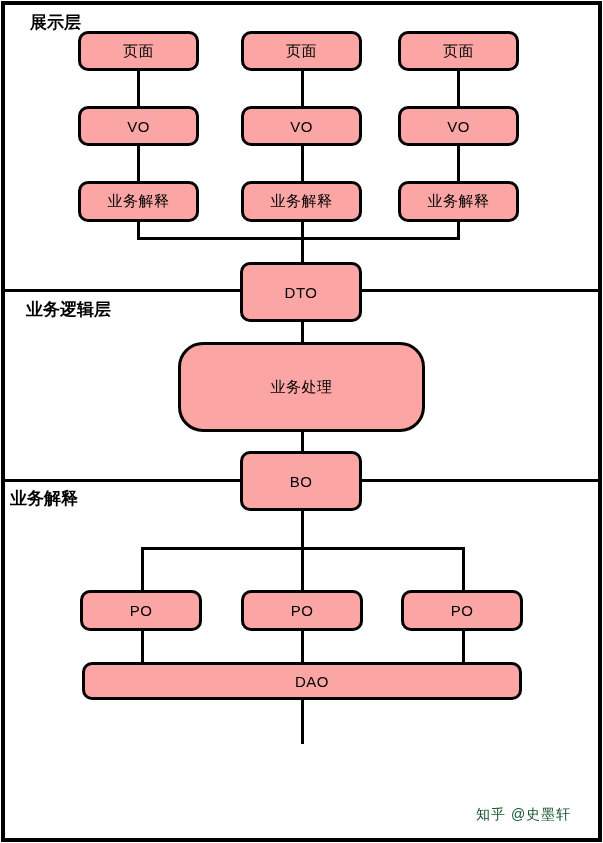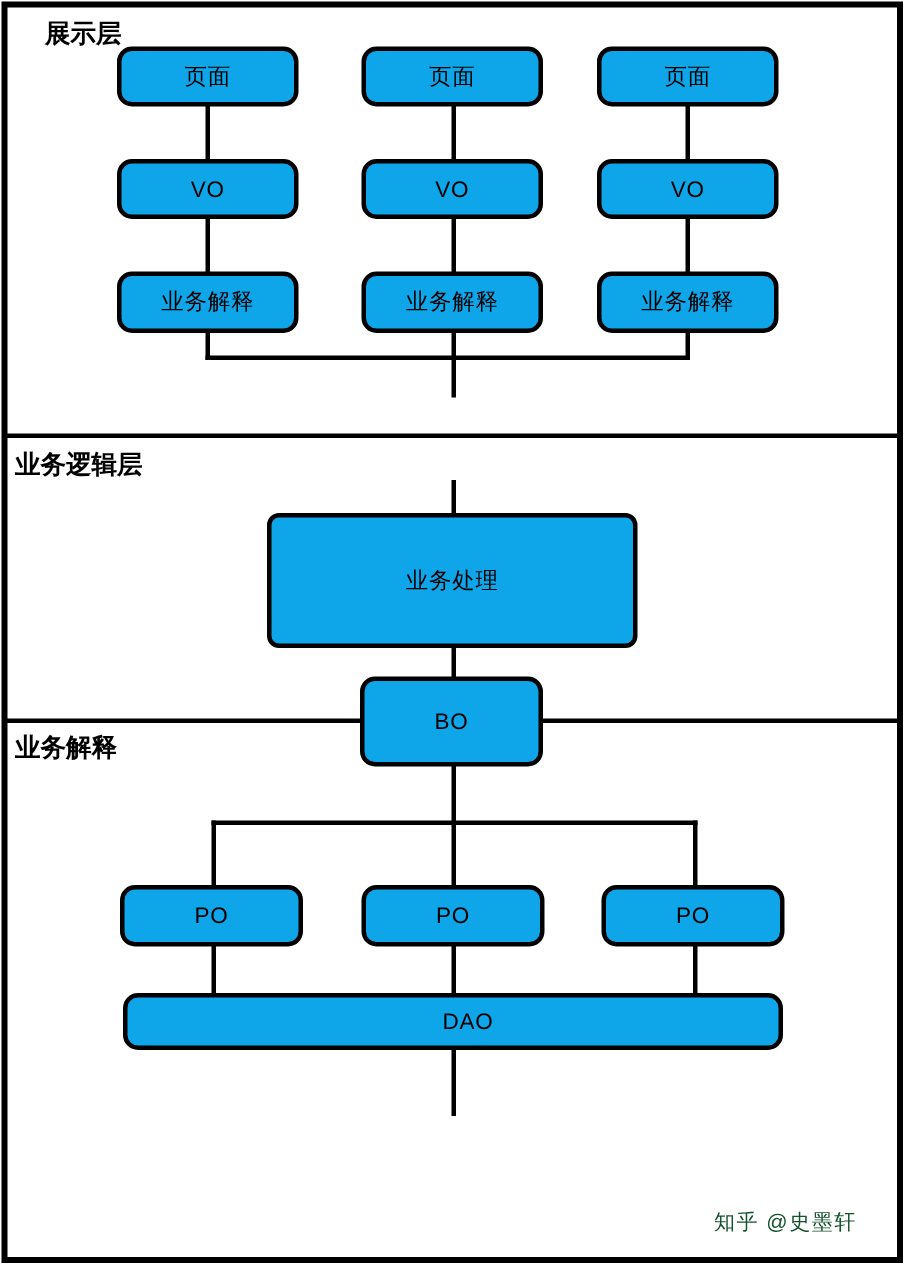--- a/index.html
+++ b/index.html
@@ -3,25 +3,25 @@
 <meta charset="utf-8">
 <style>
   html,body{margin:0;padding:0;background:#fff;}
   .canvas{
     position:relative;width:603px;height:843px;background:#fff;overflow:hidden;
     font-family:"Liberation Sans","DejaVu Sans",sans-serif;color:#000;
   }
   .frame{position:absolute;inset:1px;border:4px solid #000;z-index:1;}
   .hline,.vline{position:absolute;background:#000;z-index:1;}
   .node{
-    position:absolute;background:#0ea5e9;border:3px solid #000;border-radius:10px;
+    position:absolute;background:#fca5a5;border:3px solid #000;border-radius:10px;
     display:flex;align-items:center;justify-content:center;
     font-size:15px;letter-spacing:0.5px;z-index:2;box-sizing:border-box;text-align:center;
   }
-  .node.big{border-radius:8px;}
+  .node.big{border-radius:25px;}
   .layer-label{position:absolute;font-size:17px;font-weight:bold;z-index:3;}
   .watermark{position:absolute;left:476px;top:806px;font-size:14px;color:#14532d;z-index:3;letter-spacing:1px;}
   
   .db{position:absolute;left:270px;top:741px;width:62px;height:83px;z-index:2;}
   .db .db-body{
     position:absolute;left:0;top:10px;width:62px;height:73px;background:#fff;
     border:3px solid #000;border-top:none;border-radius:0 0 31px 31px / 0 0 14px 14px;box-sizing:border-box;
   }
   .db .db-top{
     position:absolute;left:0;top:0;width:62px;height:21px;background:#fff;
@@ -35,21 +35,21 @@
 <body>
 
 <div class="canvas">
 
   <div class="frame"></div>
 
   <div class="hline" style="left:3px;right:3px;top:289px;height:3px;"></div>
   <div class="hline" style="left:3px;right:3px;top:479px;height:3px;"></div>
 
   <div class="layer-label" style="left:10px;top:11px;margin-left:20px;">展示层</div>
-  <div class="layer-label" style="left:10px;top:298px;">业务逻辑层</div>
+  <div class="layer-label" style="left:26px;top:298px;">业务逻辑层</div>
   <div class="layer-label" style="left:10px;top:487px;">业务解释</div>
 
   <div class="vline" style="left:137px;top:70px;width:3px;height:39px;"></div>
   <div class="vline" style="left:137px;top:144px;width:3px;height:40px;"></div>
   <div class="vline" style="left:137px;top:220px;width:3px;height:20px;"></div>
   <div class="vline" style="left:301px;top:70px;width:3px;height:39px;"></div>
   <div class="vline" style="left:301px;top:144px;width:3px;height:40px;"></div>
   <div class="vline" style="left:301px;top:220px;width:3px;height:45px;"></div>
   <div class="vline" style="left:457px;top:70px;width:3px;height:39px;"></div>
   <div class="vline" style="left:457px;top:144px;width:3px;height:40px;"></div>
@@ -77,20 +77,21 @@
   <div class="node" style="left:398px;top:31px;width:121px;height:40px;">页面</div>
 
   <div class="node" style="left:78px;top:106px;width:121px;height:40px;">VO</div>
   <div class="node" style="left:241px;top:106px;width:121px;height:40px;">VO</div>
   <div class="node" style="left:398px;top:106px;width:121px;height:40px;">VO</div>
 
   <div class="node" style="left:78px;top:181px;width:121px;height:41px;">业务解释</div>
   <div class="node" style="left:241px;top:181px;width:121px;height:41px;">业务解释</div>
   <div class="node" style="left:398px;top:181px;width:121px;height:41px;">业务解释</div>
 
+  <div class="node" style="left:240px;top:262px;width:122px;height:60px;">DTO</div>
 
   <div class="node big" style="left:178px;top:342px;width:247px;height:90px;">业务处理</div>
 
   <div class="node" style="left:240px;top:451px;width:122px;height:60px;text-align:right;">BO</div>
 
   <div class="node" style="left:80px;top:590px;width:122px;height:41px;">PO</div>
   <div class="node" style="left:241px;top:590px;width:122px;height:41px;">PO</div>
   <div class="node" style="left:401px;top:590px;width:122px;height:41px;">PO</div>
 
   <div class="node" style="left:82px;top:662px;width:440px;height:38px;padding-left:20px;">DAO</div>

